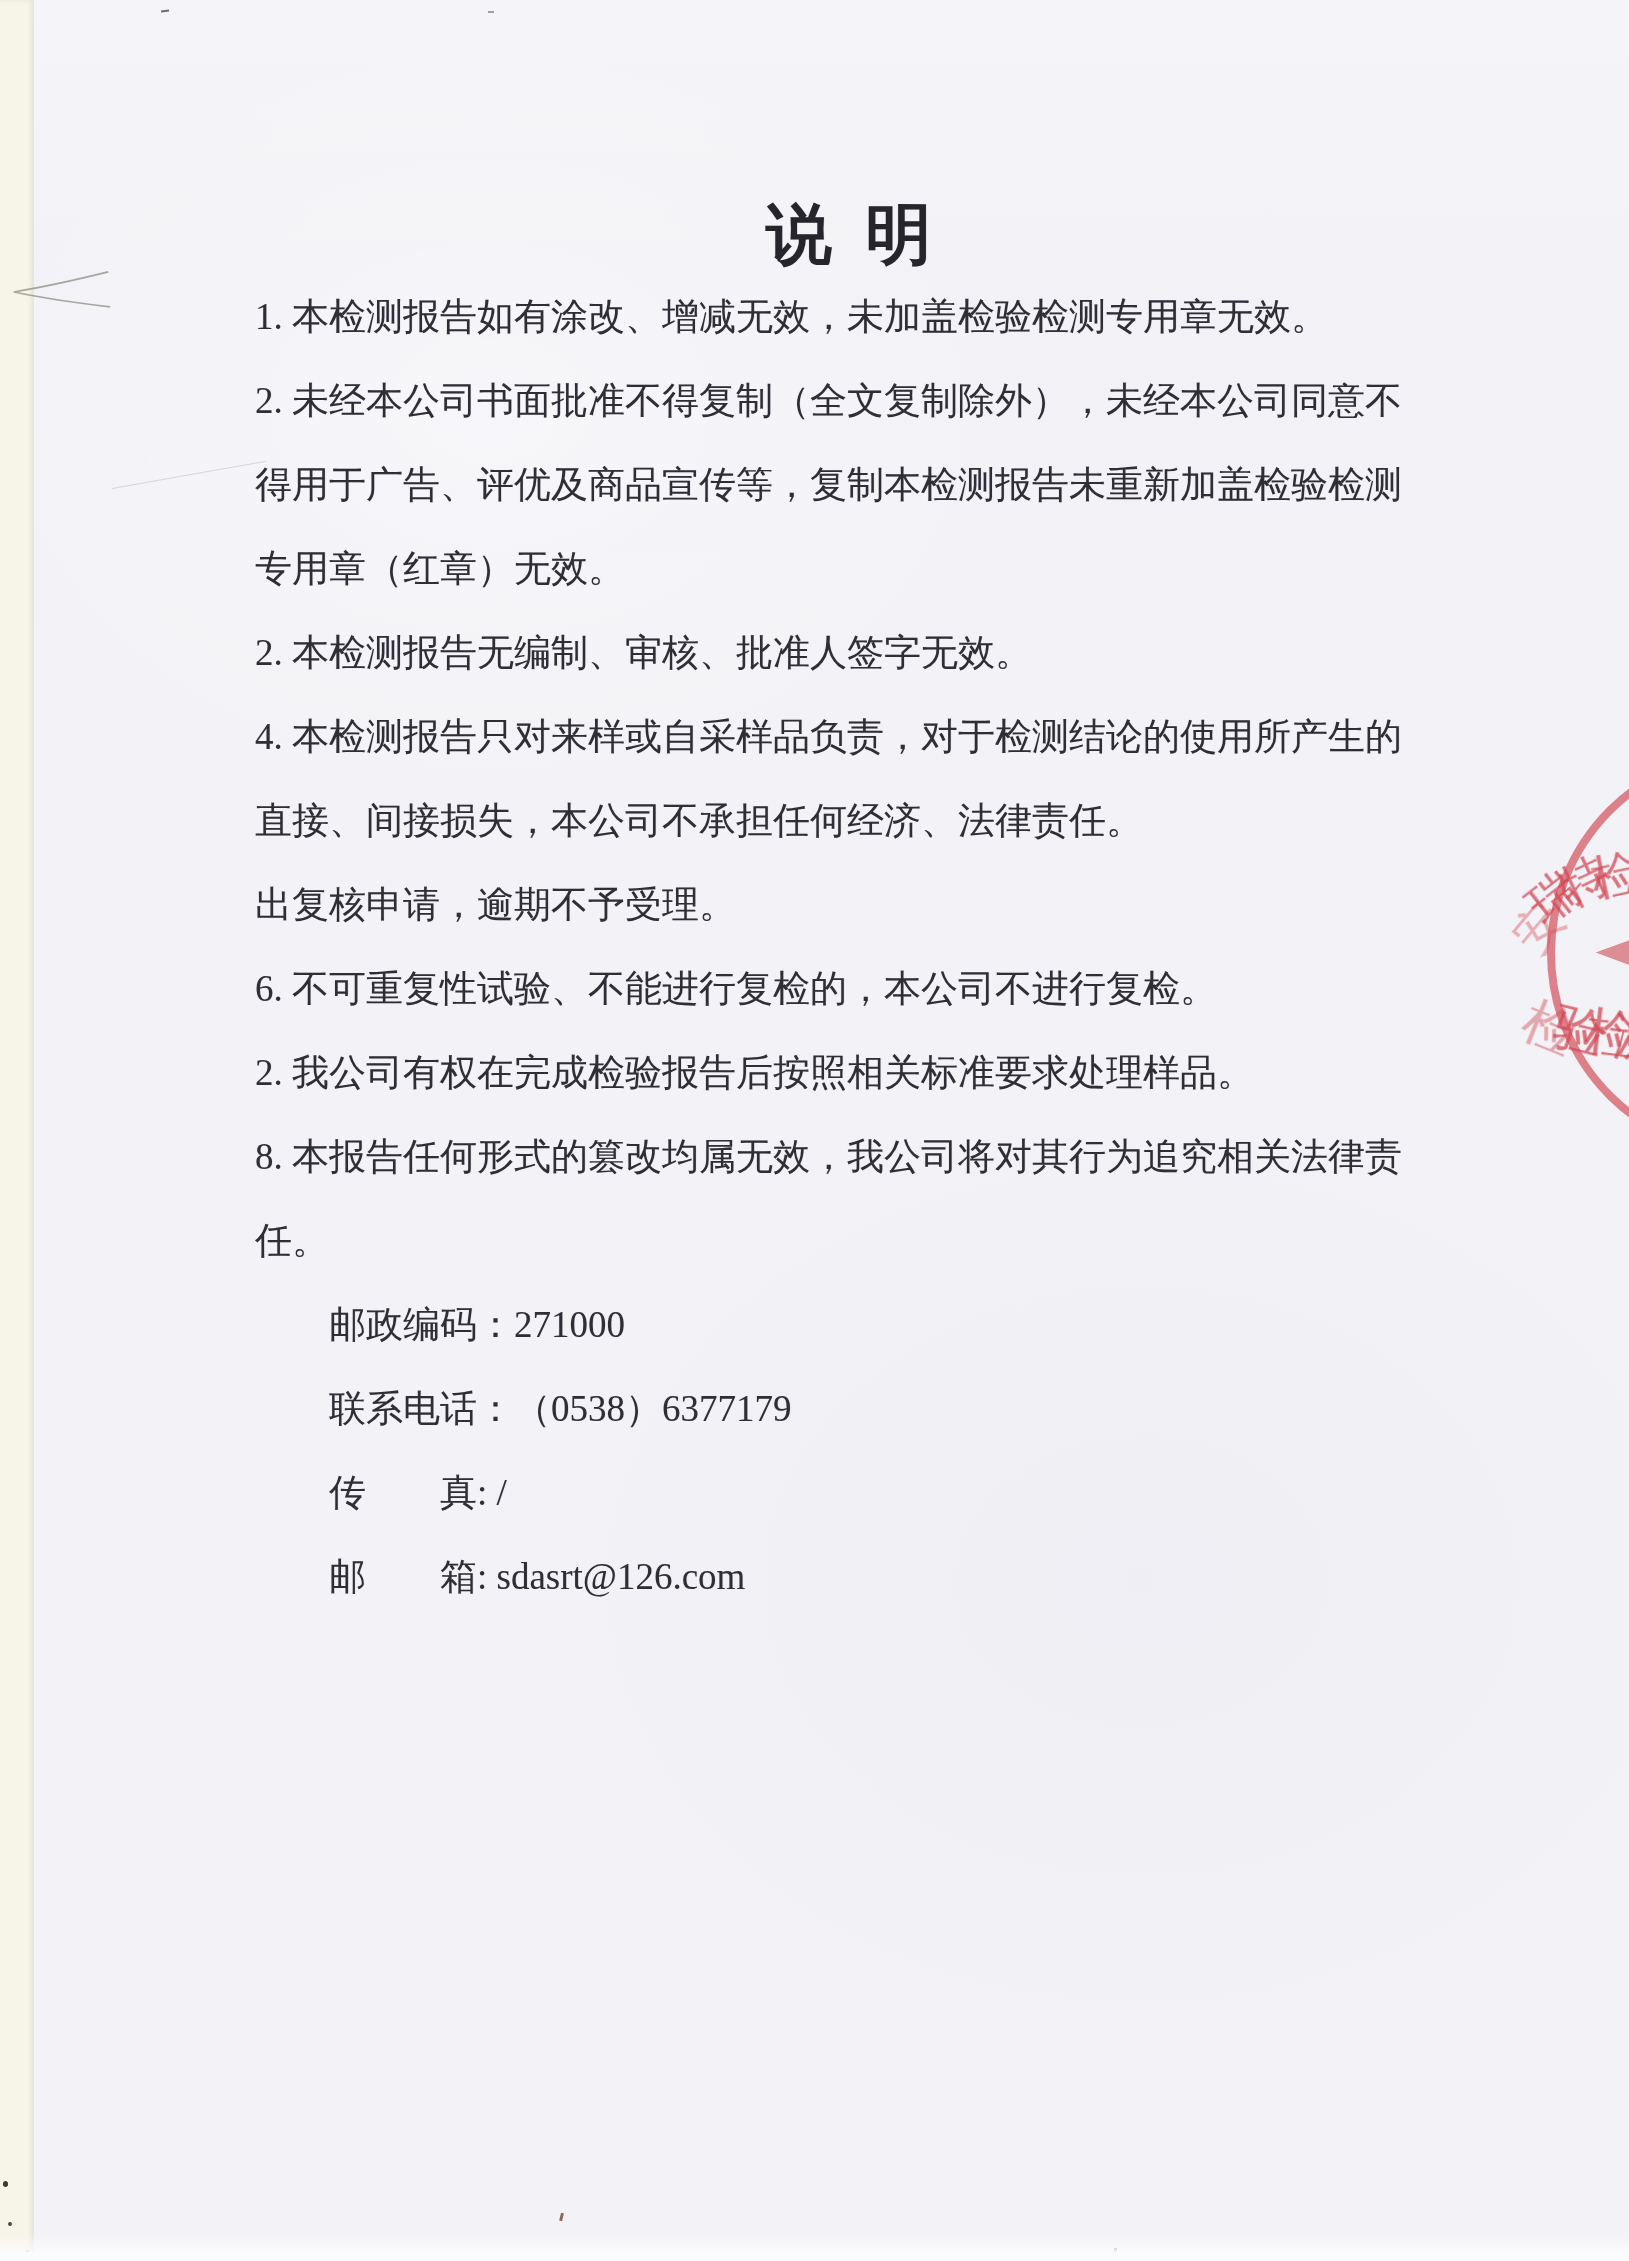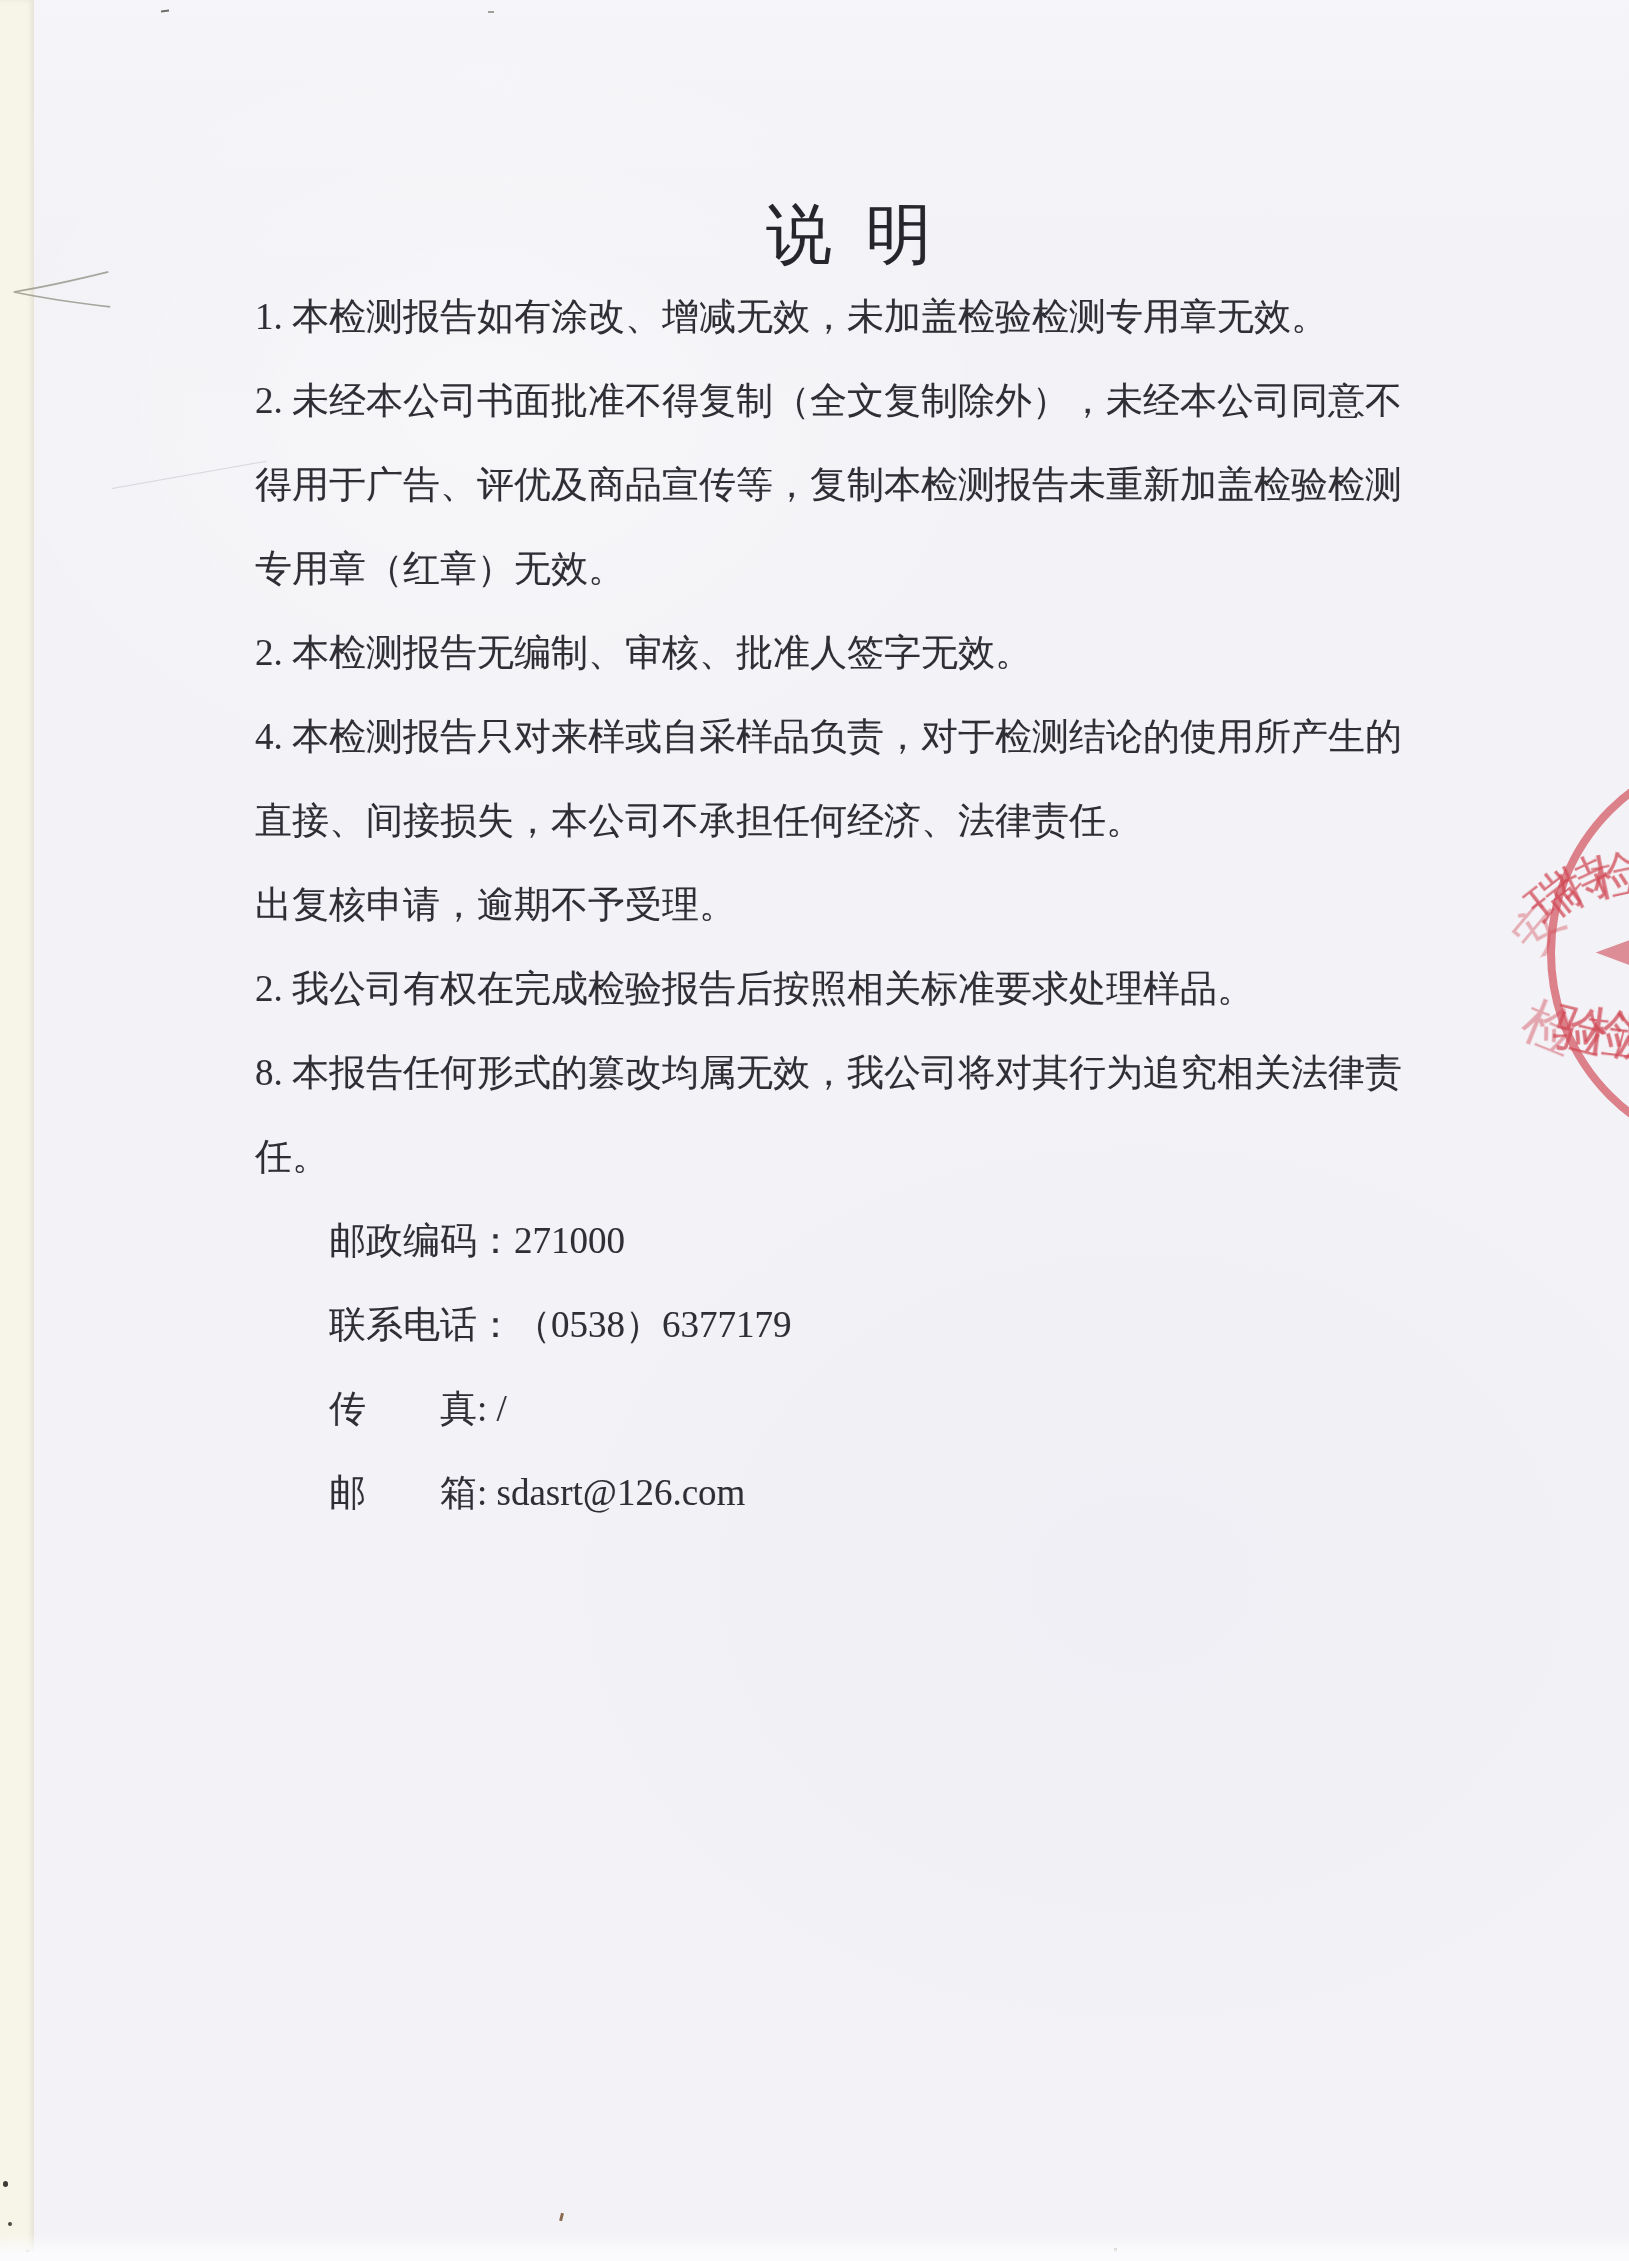--- a/index.html
+++ b/index.html
@@ -17,21 +17,21 @@
       linear-gradient(to bottom, rgba(248,248,252,0.5), rgba(240,240,246,0.2) 12%, rgba(240,240,246,0) 30%);
   }
   
   .edge-strip{
     position:absolute;left:0;top:0;width:34px;height:2261px;
     background:#f7f5e7;
     box-shadow:inset -3.2px 0 4.5px rgba(90,90,70,0.10);
   }
   .title{
     position:absolute;left:766px;top:190px;
-    font-size:66px;font-weight:normal;color:#26252b;
+    font-size:66px;font-weight:bold;color:#26252b;
     word-spacing:17px;white-space:pre;
     text-shadow:0.6px 0 rgba(130,85,165,0.16),-0.6px 0 rgba(85,135,90,0.12);
   }
   .lines{
     position:absolute;left:255px;top:275px;width:1199px;
     font-size:37px;line-height:84px;color:#2f2e35;
     text-shadow:0.5px 0 rgba(135,90,170,0.15),-0.5px 0 rgba(90,140,95,0.11);
   }
   .line{white-space:pre;}
   .line.indent{padding-left:74px;}
@@ -72,20 +72,21 @@
 
 <div class="lines">
     <div class="line">1. 本检测报告如有涂改、增减无效，未加盖检验检测专用章无效。</div>
     <div class="line">2. 未经本公司书面批准不得复制（全文复制除外），未经本公司同意不</div>
     <div class="line">得用于广告、评优及商品宣传等，复制本检测报告未重新加盖检验检测</div>
     <div class="line">专用章（红章）无效。</div>
     <div class="line">2. 本检测报告无编制、审核、批准人签字无效。</div>
     <div class="line">4. 本检测报告只对来样或自采样品负责，对于检测结论的使用所产生的</div>
     <div class="line">直接、间接损失，本公司不承担任何经济、法律责任。</div>
     <div class="line">出复核申请，逾期不予受理。</div>
+    <div class="line">6. 不可重复性试验、不能进行复检的，本公司不进行复检。</div>
     <div class="line">2. 我公司有权在完成检验报告后按照相关标准要求处理样品。</div>
     <div class="line">8. 本报告任何形式的篡改均属无效，我公司将对其行为追究相关法律责</div>
     <div class="line">任。</div>
     <div class="line indent">邮政编码：271000</div>
     <div class="line indent">联系电话：（0538）6377179</div>
     <div class="line indent">传　　真: /</div>
     <div class="line indent">邮　　箱: sdasrt@126.com</div>
   </div>
 
 <div>

